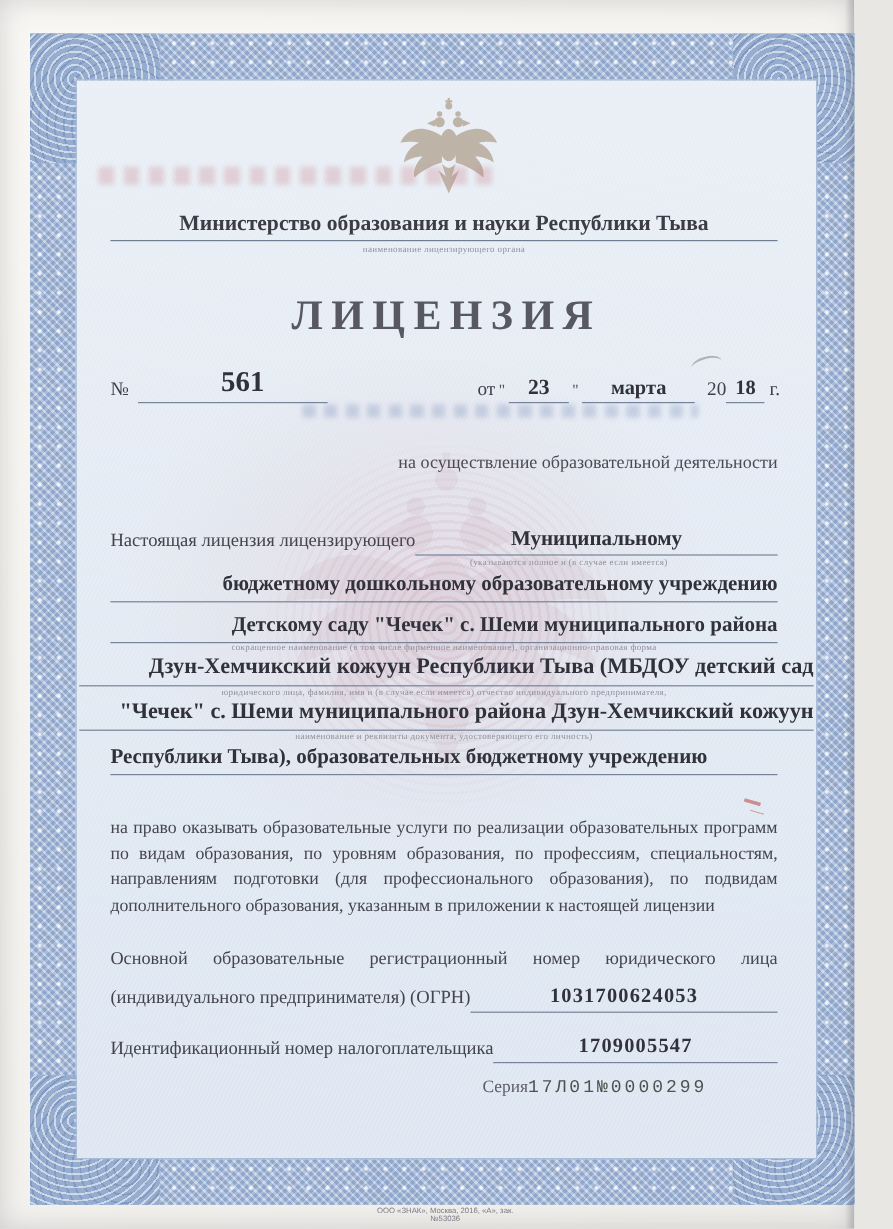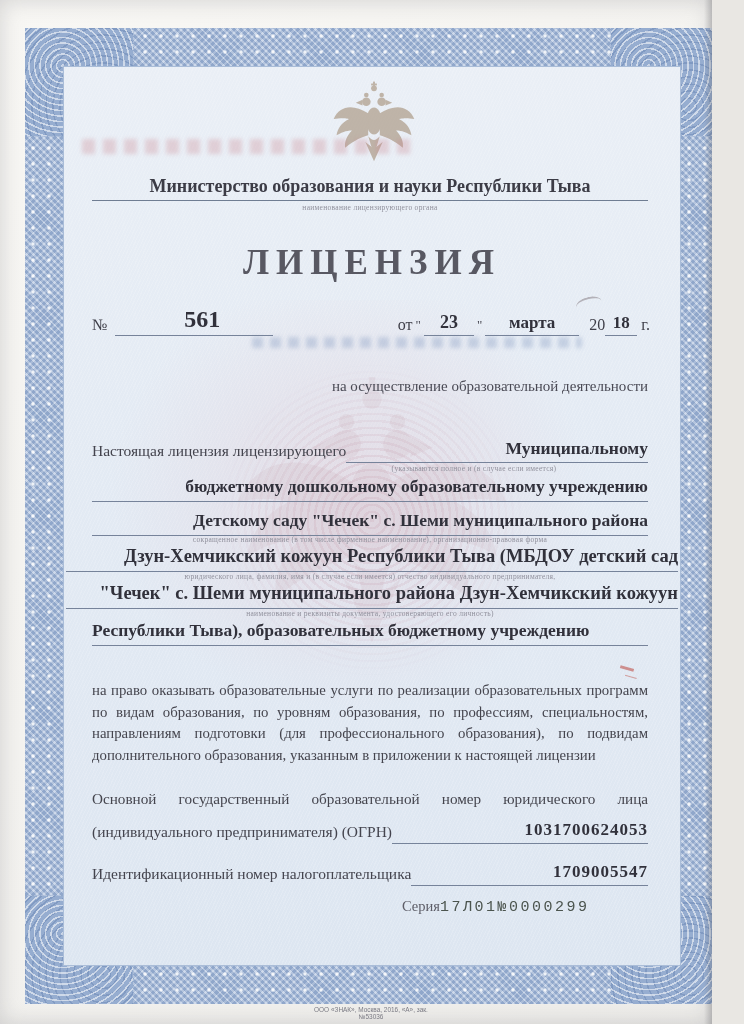--- a/index.html
+++ b/index.html
@@ -81,21 +81,21 @@
   #num-line{width:142px;text-align:center;padding:0 0 2px 16px;font-size:24px;}
   #date-group{margin-left:auto;display:flex;align-items:flex-end;}
   .dg{padding-bottom:2px;}
   .q{font-size:13px;color:#4a4a54;padding:0 3px 3px;}
   #day-line{width:50px;text-align:center;font-size:18px;padding-bottom:2px;}
   #month-line{width:94px;text-align:center;font-size:17px;padding-bottom:2px;}
   #year-line{width:32px;text-align:center;font-size:17px;padding-bottom:2px;}
   #subtitle{left:92px;top:378px;width:556px;text-align:right;font-size:15px;color:#4a4a55;}
   .fillrow{display:flex;align-items:flex-end;}
   .rowlabel{font-size:15.5px;color:#44444e;white-space:nowrap;padding-bottom:3px;}
-  .fillspan{flex:1;text-align:right;padding-bottom:3px;}
+  .fillspan{flex:1;text-align:center;padding-bottom:3px;}
   #grant-row{left:92px;top:438px;width:556px;}
   #grant-row .fillspan{font-size:17.5px;}
   #caption1{left:300px;top:464px;width:348px;}
   .cline{text-align:right;padding-bottom:4px;}
   #line2{left:92px;top:476px;width:556px;font-size:17.5px;}
   #line3{left:92px;top:510px;width:556px;font-size:17.5px;}
   #caption3{left:92px;top:535px;width:556px;}
   #line4{left:66px;top:546px;width:612px;font-size:18.5px;}
   #caption4{left:92px;top:572px;width:556px;}
   #line5{left:66px;top:583px;width:612px;font-size:18.5px;}
@@ -210,21 +210,21 @@
   <div class="abs fill uline cline" id="line3">Детскому саду "Чечек" с. Шеми муниципального района</div>
   <div class="abs caption" id="caption3">сокращенное наименование (в том числе фирменное наименование), организационно-правовая форма</div>
   <div class="abs fill uline cline" id="line4">Дзун-Хемчикский кожуун Республики Тыва (МБДОУ детский сад</div>
   <div class="abs caption" id="caption4">юридического лица, фамилия, имя и (в случае если имеется) отчество индивидуального предпринимателя,</div>
   <div class="abs fill uline cline" id="line5">"Чечек" с. Шеми муниципального района Дзун-Хемчикский кожуун</div>
   <div class="abs caption" id="caption5">наименование и реквизиты документа, удостоверяющего его личность)</div>
   <div class="abs fill uline" id="line6">Республики Тыва), образовательных бюджетному учреждению</div>
 
   <div class="abs" id="rights">на право оказывать образовательные услуги по реализации образовательных программ по видам образования, по уровням образования, по профессиям, специальностям, направлениям подготовки (для профессионального образования), по подвидам  дополнительного образования, указанным в приложении к настоящей лицензии</div>
 
-  <div class="abs" id="ogrn-l1">Основной государственный образовательной номер юридического лица</div>
+  <div class="abs" id="ogrn-l1">Основной образовательные регистрационный номер юридического лица</div>
   <div class="abs fillrow" id="ogrn-row">
     <span class="rowlabel">(индивидуального предпринимателя) (ОГРН)</span>
     <span class="fillspan fill uline">1031700624053</span>
   </div>
 
   <div class="abs fillrow" id="inn-row">
     <span class="rowlabel">Идентификационный номер налогоплательщика</span>
     <span class="fillspan fill uline">1709005547</span>
   </div>
 

